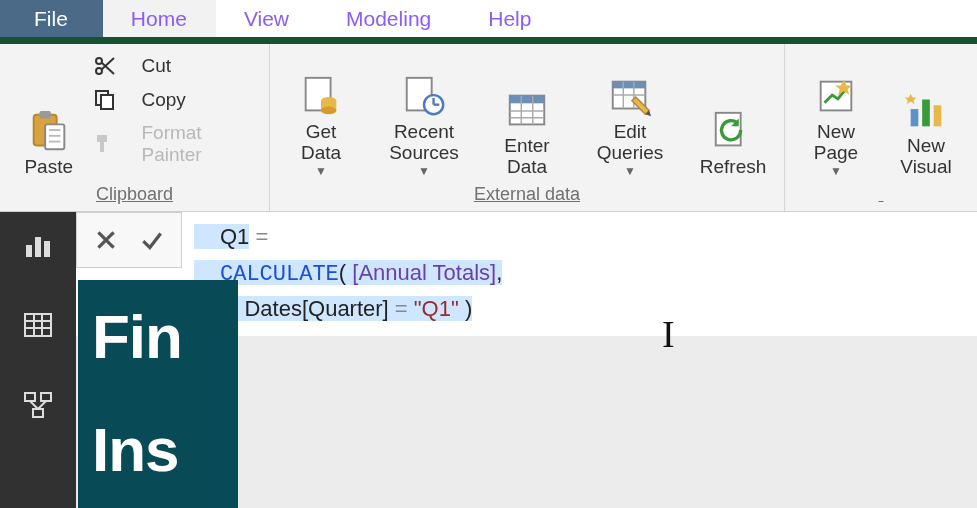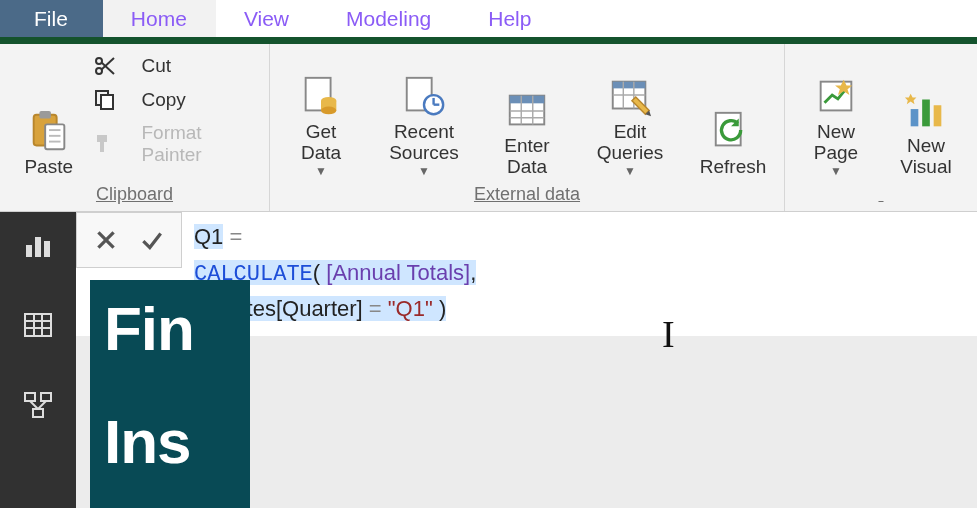--- a/index.html
+++ b/index.html
@@ -36,28 +36,28 @@
   .left-nav .nav-item { width: 38px; height: 38px; display: flex; align-items: center; justify-content: center; cursor: pointer; }
   .left-nav .nav-item svg { width: 32px; height: 32px; }
 
   
   .work-area { position: absolute; left: 76px; top: 212px; right: 0; bottom: 0; background: #ececec; }
   .formula-row { display: flex; align-items: flex-start; background: #fff; }
   .formula-actions { display: flex; gap: 8px; padding: 8px 10px; border: 1px solid #cfcfcf; background: #f8f8f8; }
   .formula-actions .fa-btn { width: 38px; height: 38px; display: flex; align-items: center; justify-content: center; cursor: pointer; }
   .formula-actions svg { width: 26px; height: 26px; }
   .formula-editor { flex: 1; padding: 8px 12px; font-family: Consolas, "Courier New", monospace; font-size: 22px; line-height: 1.55; white-space: pre; background: #fff; min-height: 120px; }
-  .hl-sel { background: #cfe6ff; }
+  .hl-sel { background: #cfe6ff; padding-left: 26px; }
   .tok-fn  { color: #1d4ed8; font-family: Liberation Mono, monospace; }
   .tok-ref { color: #6a3fae; }
   .tok-str { color: #9a2a2a; }
   .tok-op  { color: #888; }
   .tok-txt { color: #222; }
 
-  .report-thumb { position: absolute; left: 14px; top: 68px; width: 160px; bottom: 0; background: #084a55; overflow: hidden; padding: 20px 10px 10px 14px; }
+  .report-thumb { position: absolute; left: 2px; top: 68px; width: 160px; bottom: 0; background: #084a55; overflow: hidden; padding: 28px 10px 10px 14px; }
   .report-thumb .big { font-family: Arial, sans-serif; font-weight: 900; color: #fff; font-size: 62px; letter-spacing: -1px; line-height: 0.95; }
 
   .text-cursor { position: absolute; font-family: "Times New Roman", serif; font-size: 38px; color: #111; left: 662px; top: 312px; }
 </style>
 </head>
 <body>
 
 <div class="menubar">
   <div class="menu-item file-tab">File</div>
   <div class="menu-item active-tab">Home</div>

